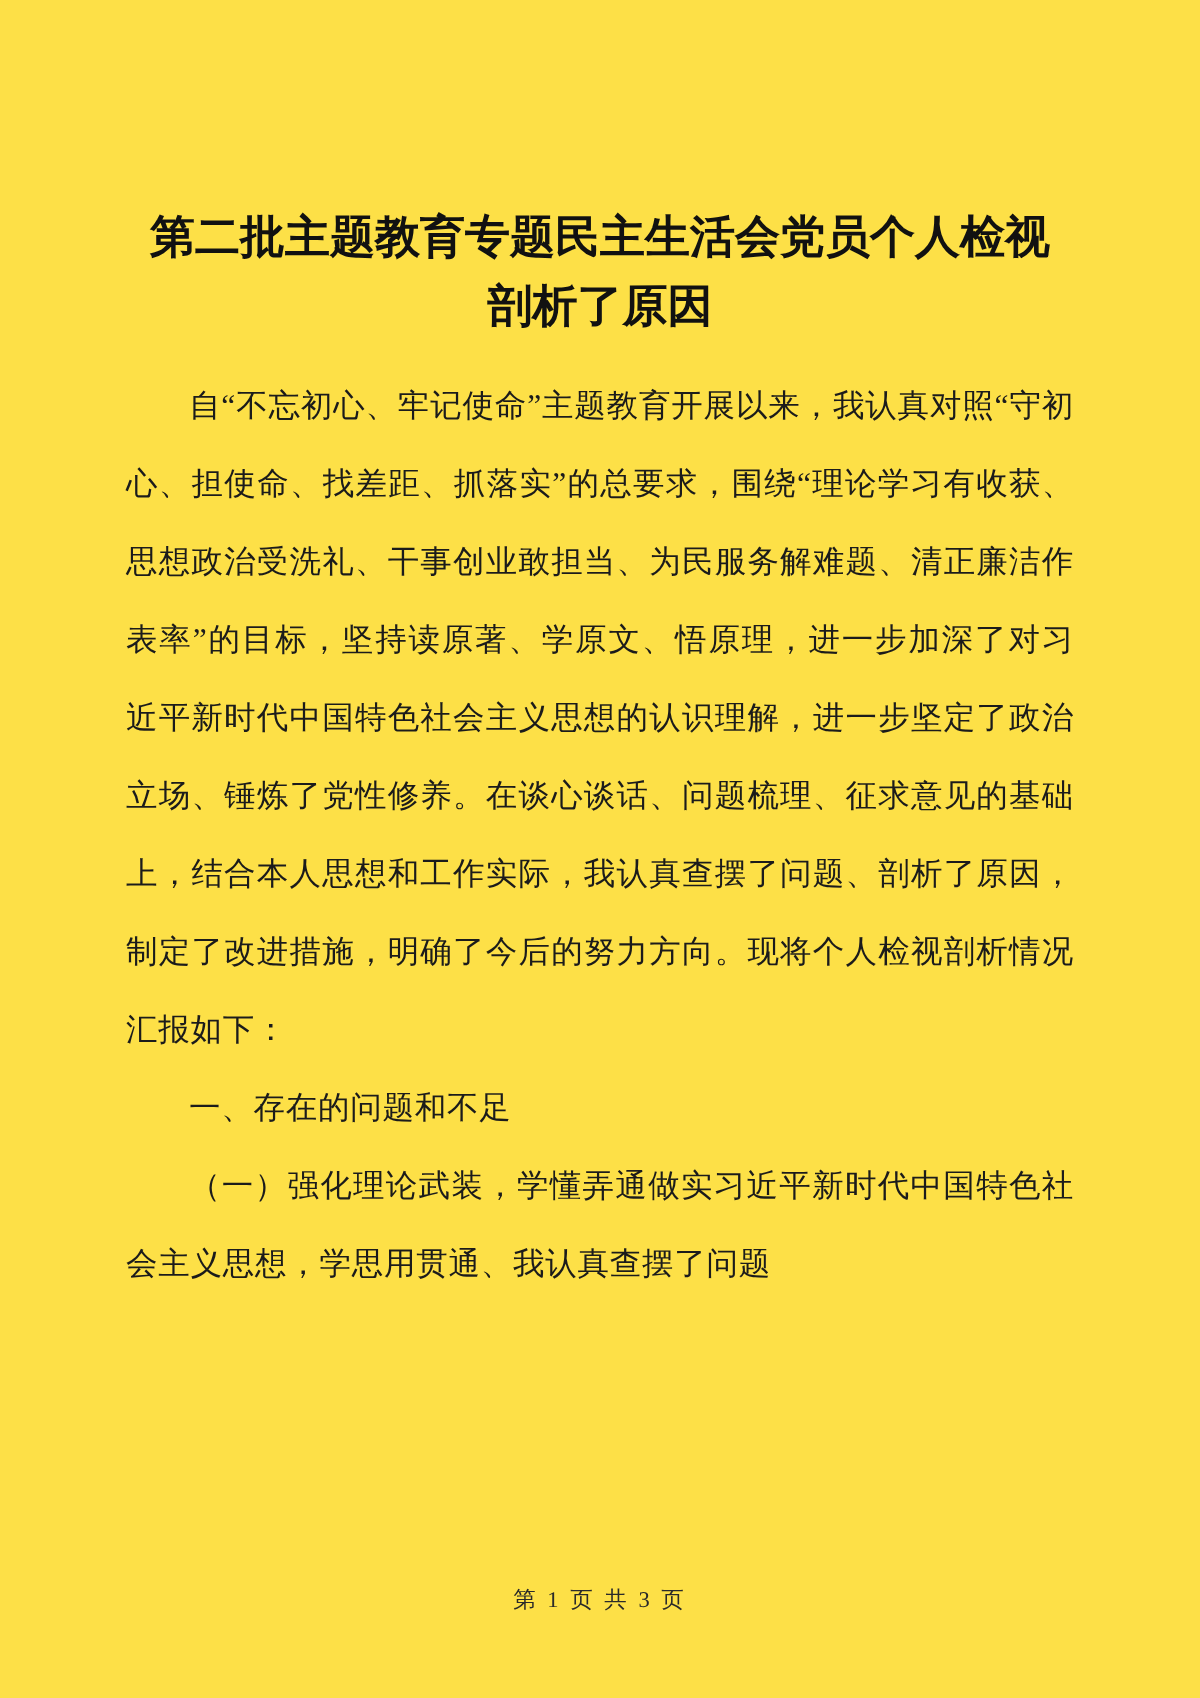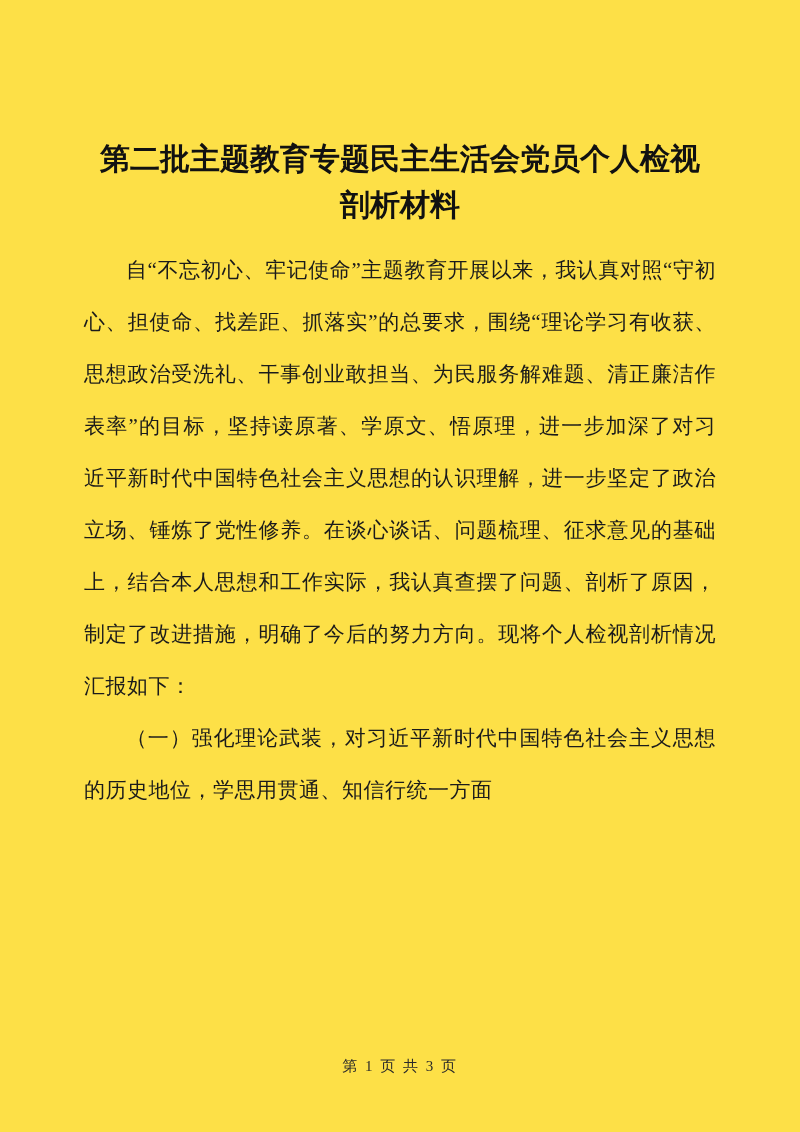--- a/index.html
+++ b/index.html
@@ -51,25 +51,26 @@
     color: #2a2a2a;
   }
 </style>
 </head>
 <body>
 
 <div class="page">
 
   <h1 class="title">
     <span class="title-line">第二批主题教育专题民主生活会党员个人检视</span>
-    <span class="title-line">剖析材料</span>
+    <span class="title-line">剖析了原因</span>
   </h1>
 
   <div class="doc-body">
     <p>自“不忘初心、牢记使命”主题教育开展以来，我认真对照“守初心、担使命、找差距、抓落实”的总要求，围绕“理论学习有收获、思想政治受洗礼、干事创业敢担当、为民服务解难题、清正廉洁作表率”的目标，坚持读原著、学原文、悟原理，进一步加深了对习近平新时代中国特色社会主义思想的认识理解，进一步坚定了政治立场、锤炼了党性修养。在谈心谈话、问题梳理、征求意见的基础上，结合本人思想和工作实际，我认真查摆了问题、剖析了原因，制定了改进措施，明确了今后的努力方向。现将个人检视剖析情况汇报如下：</p>
-    <p>（一）强化理论武装，对习近平新时代中国特色社会主义思想的历史地位，学思用贯通、知信行统一方面</p>
+    <p>一、存在的问题和不足</p>
+    <p>（一）强化理论武装，学懂弄通做实习近平新时代中国特色社会主义思想，学思用贯通、我认真查摆了问题</p>
   </div>
 
   <div class="footer">
     <span>第 1 页 共 3 页</span>
   </div>
 
 </div>
 
 </body></html>

